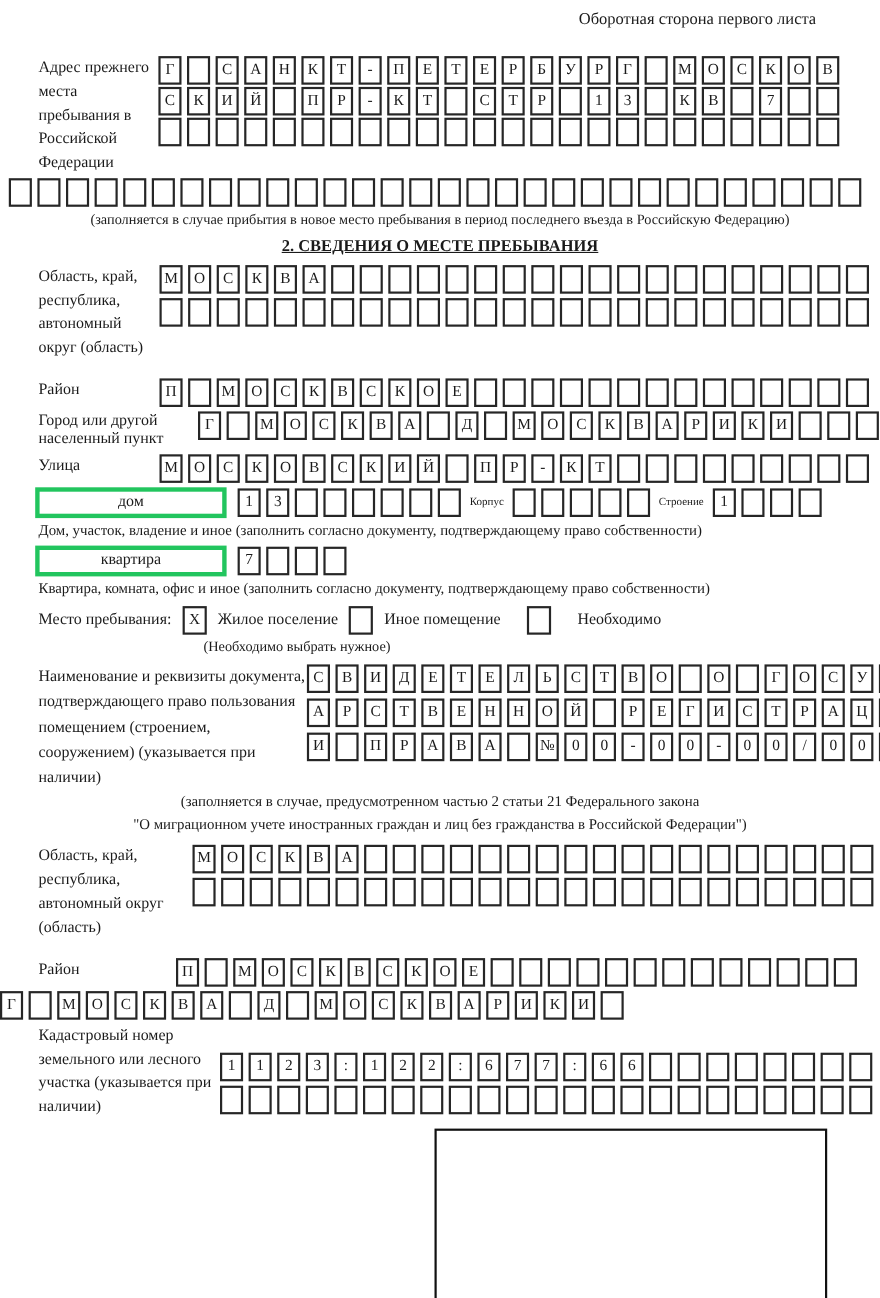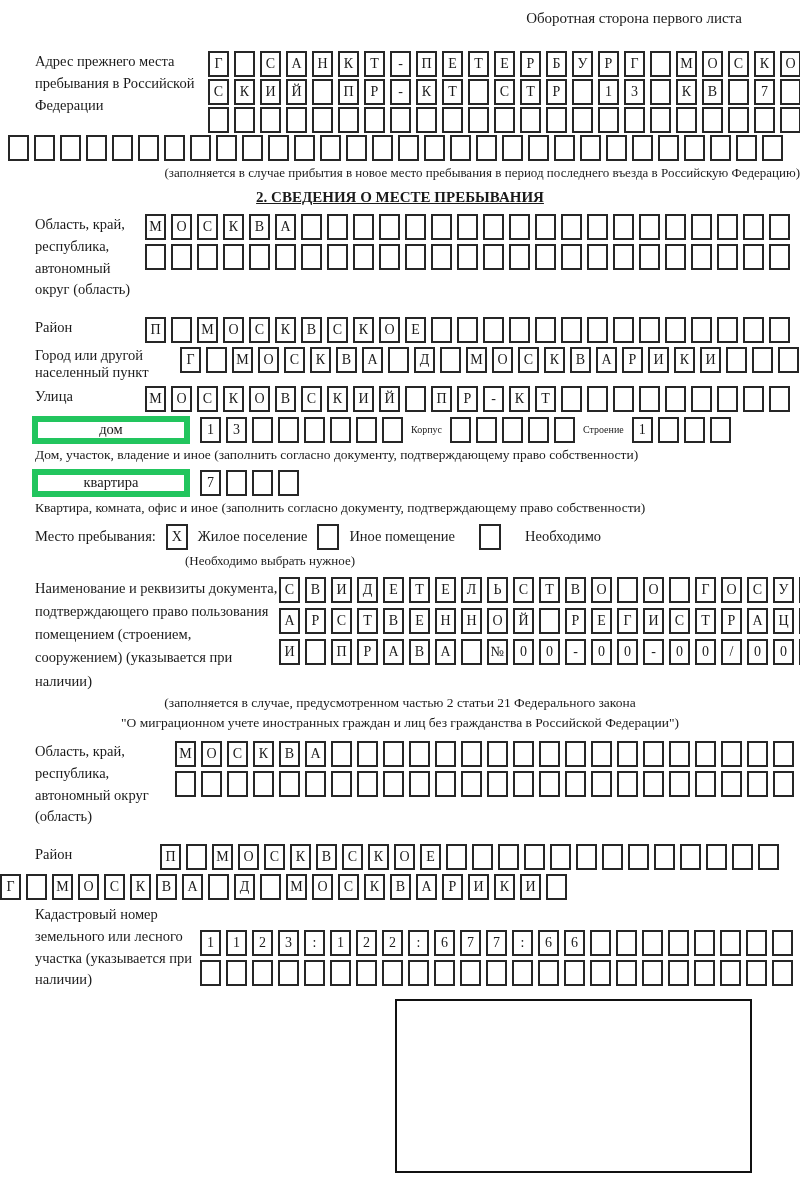--- a/index.html
+++ b/index.html
@@ -9,48 +9,48 @@
     color:#1a1a1a;font-size:14px;overflow:hidden;
   }
   .page{width:800px;position:relative;padding-top:10px;box-sizing:border-box;}
 
   .hdr{
     text-align:right;padding-right:58px;font-size:15px;margin-bottom:24px;
   }
 
   .flexrow{display:flex;align-items:flex-start;}
   .lbl{box-sizing:border-box;padding-left:35px;font-size:14.5px;line-height:1.5;flex:none;}
-  .w172{width:208px;}
+  .w172{width:144px;}
   .w145{width:145px;}
   .w180{width:180px;}
   .w243{width:279px;line-height:1.6;}
   .w175{width:175px;}
   .w160{width:160px;}
   .w212{width:212px;}
   .w200{width:200px;}
 
   .rowstack{display:flex;flex-direction:column;gap:2px;}
   .boxes{display:flex;gap:5px;height:26px;flex:none;}
   .cbox{
     width:21px;height:26px;box-sizing:border-box;border:2px solid #262626;
     display:flex;align-items:center;justify-content:center;
     font-size:14px;flex:none;background:#fff;
   }
   .fullrow{margin-left:8px;margin-top:2px;}
 
-  .caption{font-size:13px;text-align:right;margin-top:4px;margin-bottom:6px;}
+  .caption{font-size:13px;text-align:center;margin-top:4px;margin-bottom:6px;}
   .caption-left{font-size:13.5px;margin:3px 0 6px 35px;}
 
   .sec-title{text-align:center;font-weight:bold;font-size:15px;margin:8px 0 8px 0;text-decoration:underline;}
 
   .gap4{margin-top:4px;}
 
   .house-row{display:flex;align-items:center;margin:4px 0 0 32px;gap:0;}
   .widebox{
-    width:158px;height:28px;box-sizing:border-box;border:6px solid #22c55e;
+    width:174px;height:28px;box-sizing:border-box;border:4px solid #22c55e;
     display:flex;align-items:center;justify-content:center;font-size:14.5px;
     margin-right:10px;flex:none;
   }
   .inline-lbl{font-size:10px;margin:0 8px;flex:none;}
 
   .stay-row{display:flex;align-items:center;margin:8px 0 0 35px;gap:10px;font-size:14.5px;}
   .chkbox{
     width:22px;height:26px;box-sizing:border-box;border:2px solid #262626;
     display:flex;align-items:center;justify-content:center;font-size:14px;flex:none;
   }

